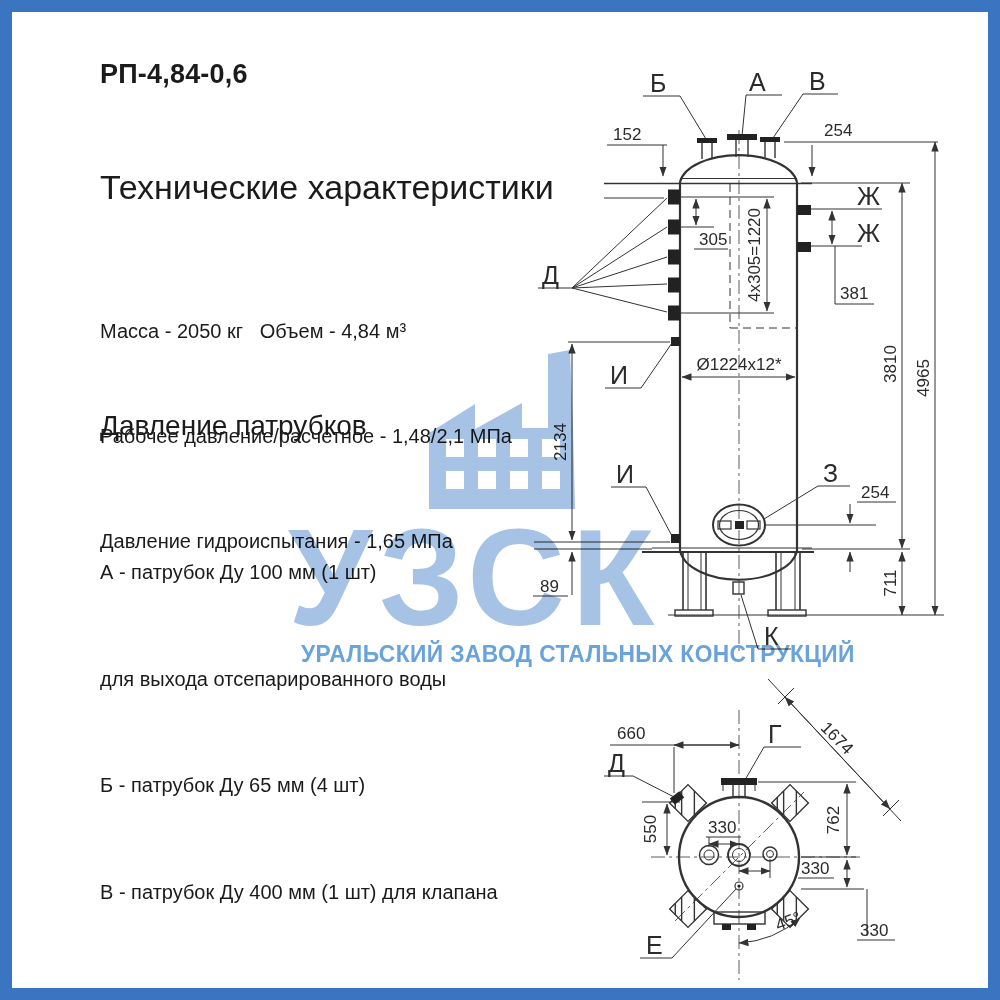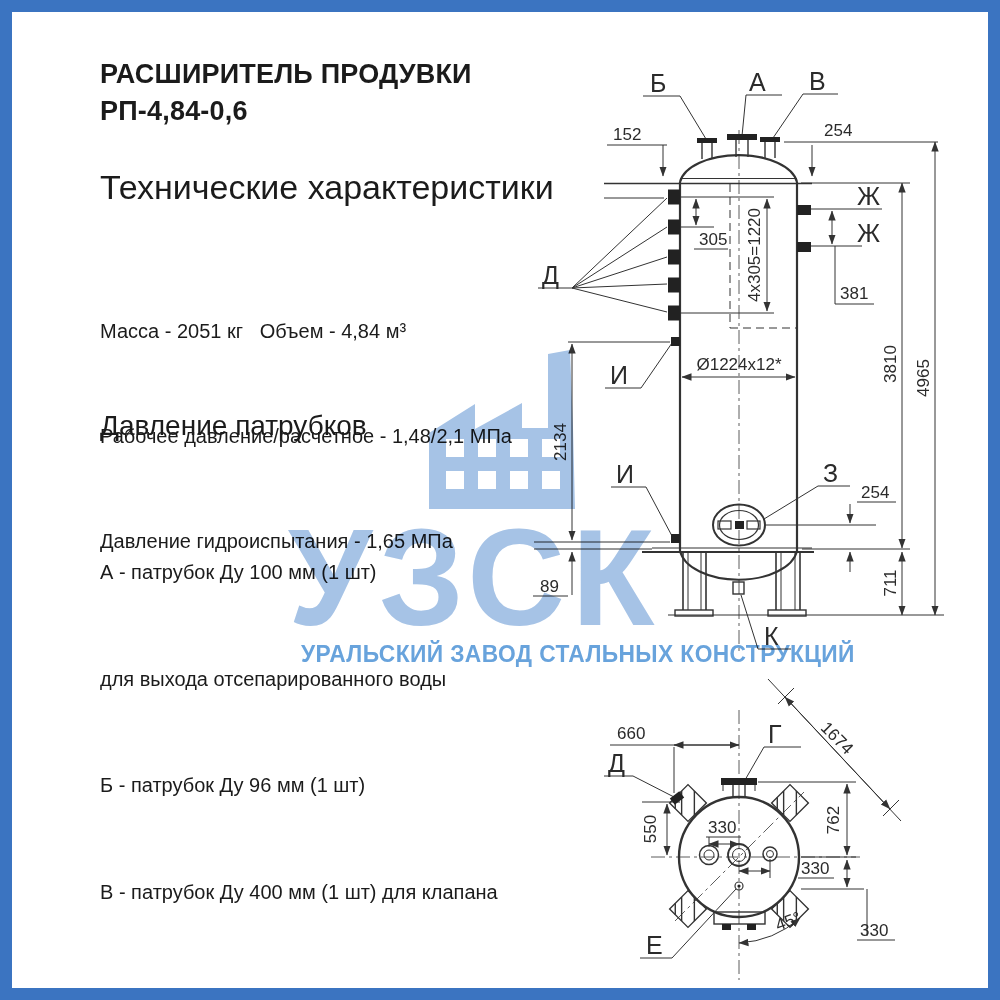--- a/index.html
+++ b/index.html
@@ -21,38 +21,37 @@
         letter-spacing:7px;color:#a6c3e6;transform:scaleX(.98);transform-origin:left top;}
   .company{left:289px;top:629px;font-size:23px;font-weight:700;letter-spacing:.4px;
         color:#68a3dc;white-space:nowrap;transform:scaleX(.99);transform-origin:left top;}
 </style>
 </head>
 <body>
 
 <div class="page">
 
   <div class="abs title">
-    <div>РАСШИРИТЕЛЬ ПРОДУВКИ</div>
     <div>РП-4,84-0,6</div>
   </div>
 
   <div class="abs h2">Технические характеристики</div>
 
   <div class="abs specs">
-    <div>Масса - 2051 кг   Объем - 4,84 м³</div>
+    <div>Масса - 2050 кг   Объем - 4,84 м³</div>
     <div>Рабочее давление/расчетное - 1,48/2,1 МПа</div>
     <div>Давление гидроиспытания - 1,65 МПа</div>
   </div>
 
   <div class="abs h3">Давление патрубков</div>
 
   <div class="abs list">
     <div>А - патрубок Ду 100 мм (1 шт)</div>
     <div>для выхода отсепарированного воды</div>
-    <div>Б - патрубок Ду 96 мм (1 шт)</div>
+    <div>Б - патрубок Ду 65 мм (4 шт)</div>
     <div>В - патрубок Ду 400 мм (1 шт) для клапана</div>
     
     
     
     
     
     
     
     
     

